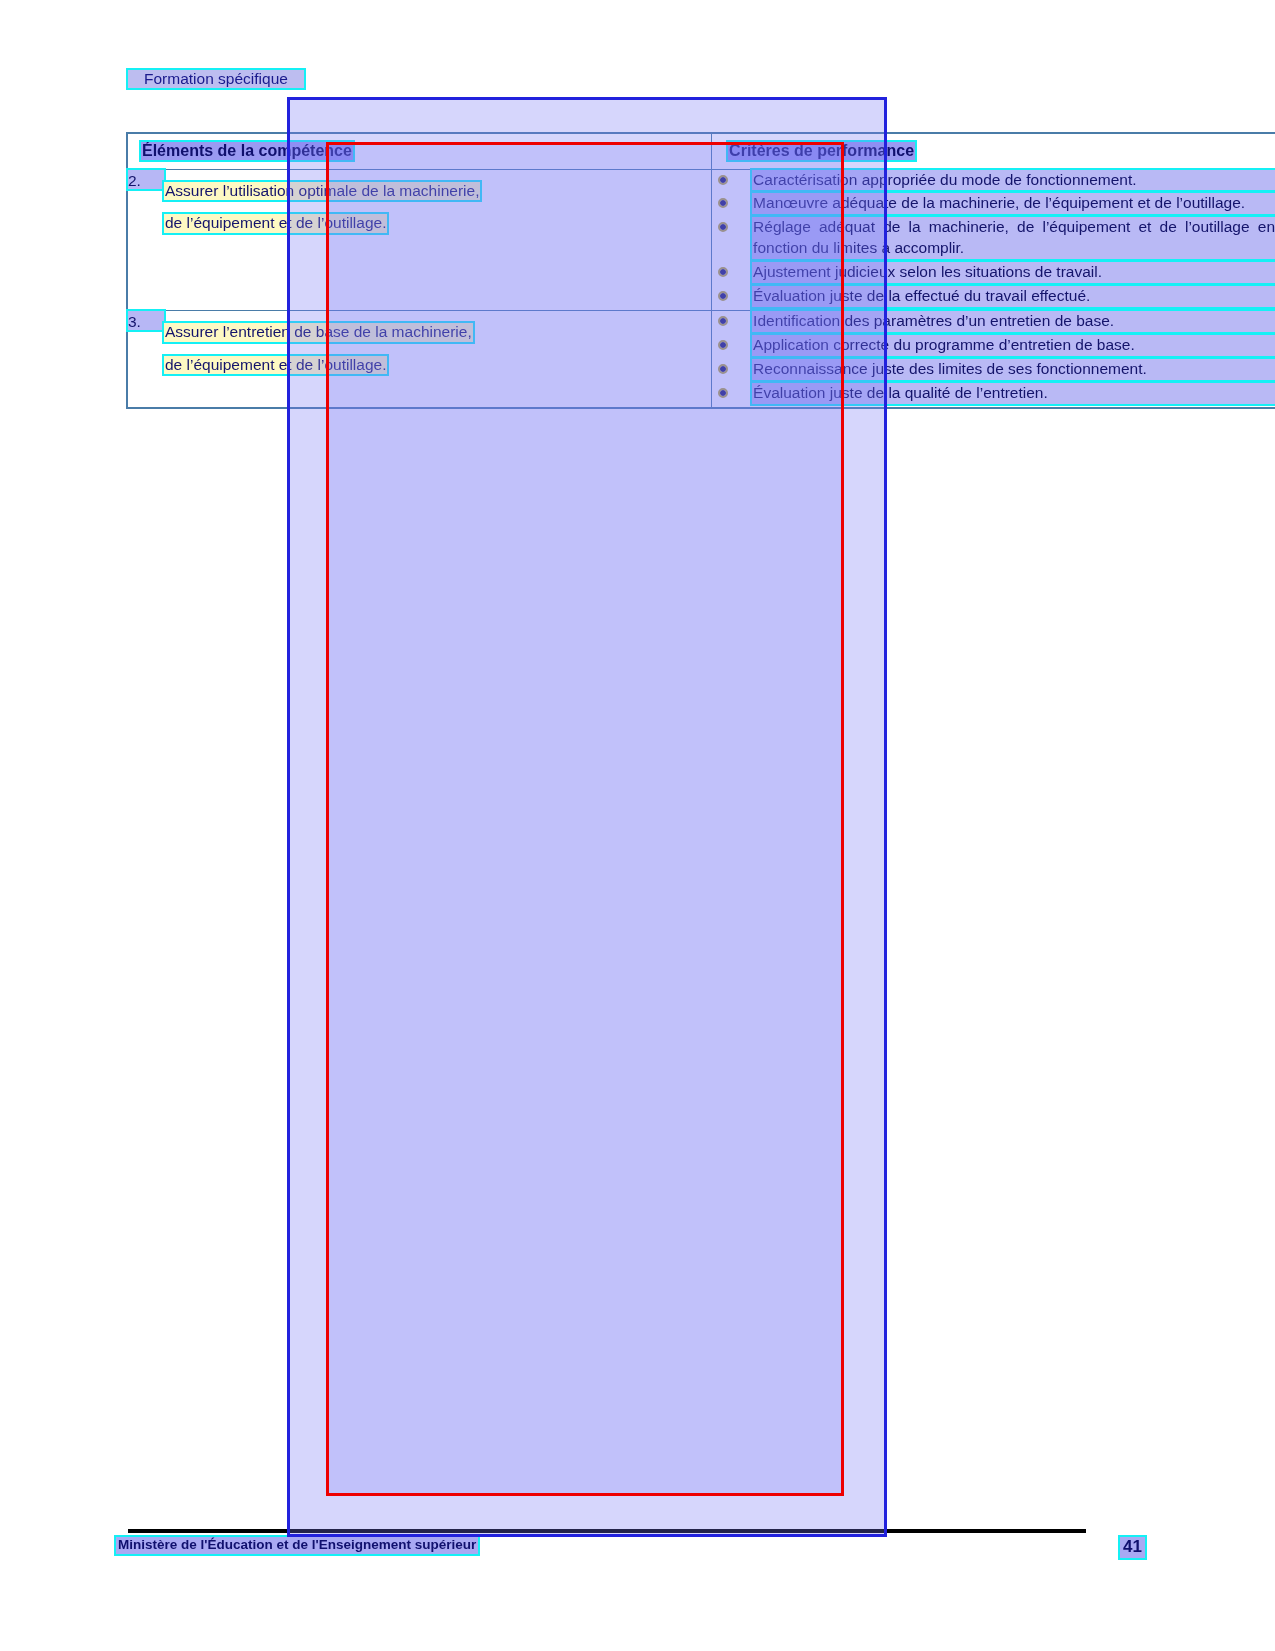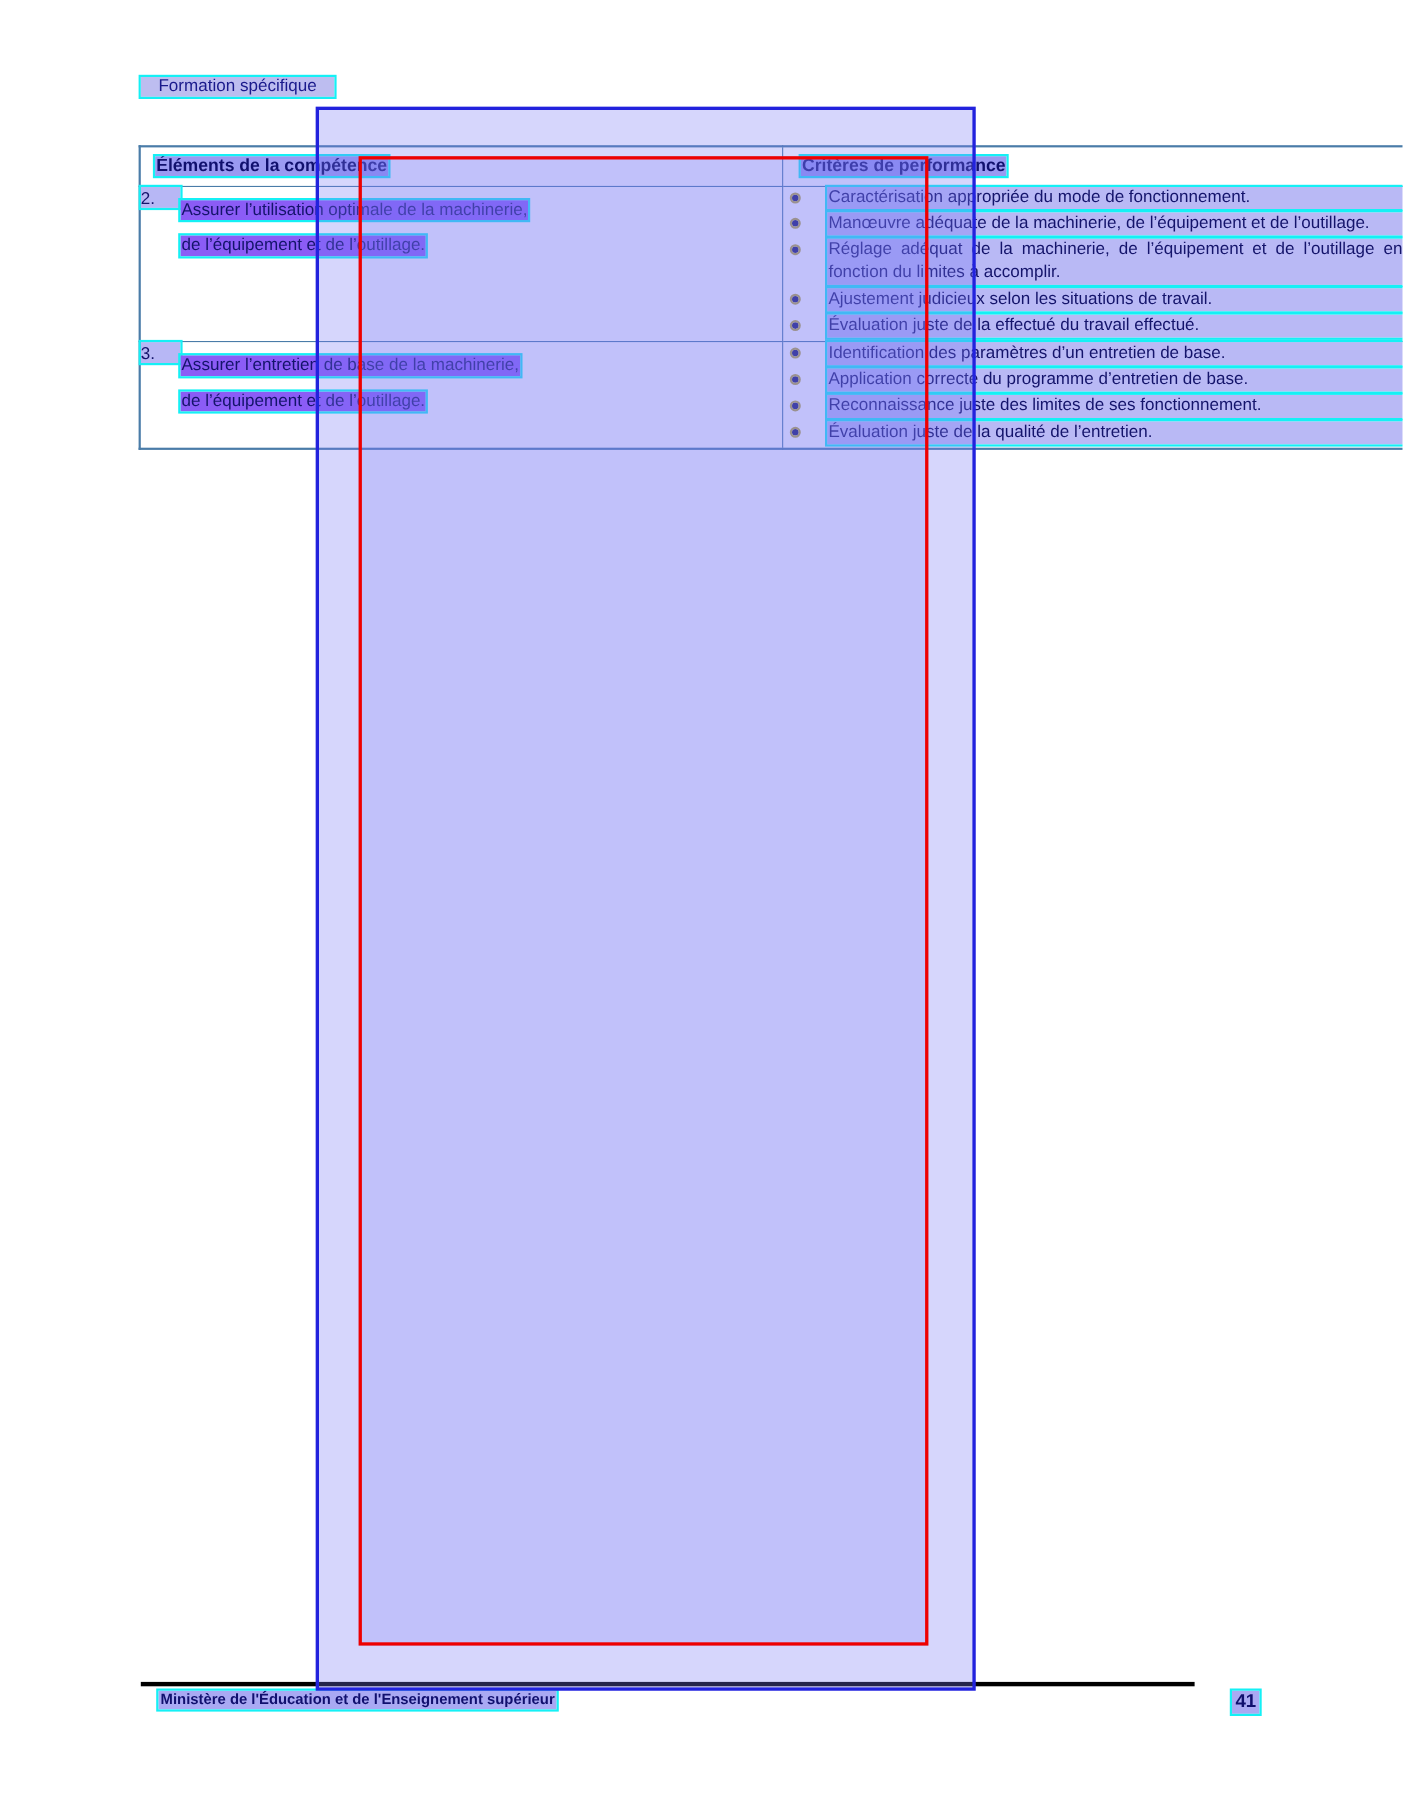--- a/index.html
+++ b/index.html
@@ -90,21 +90,21 @@
     flex: 0 0 36px;
     background: #b7b7f5;
     outline: 2px solid #15f0f5;
     height: 19px;
   }
   .elem-body {
     flex: 1;
   }
   .elem-line {
     display: inline-block;
-    background: #8b5cf6;
+    background: #fef9c3;
     outline: 2px solid #15f0f5;
     padding: 0 1px;
     margin-bottom: 2px;
     line-height: 1.2;
     margin-top: 12px;
   }
 
   
   ul.crit {
     list-style: none;
@@ -136,21 +136,21 @@
 
   
   #footer-rule {
     position: absolute;
     left: 128px; top: 1529px;
     width: 958px; height: 4px;
     background: #000000;
   }
   #footer-text {
     position: absolute;
-    left: 144px; top: 1537px;
+    left: 116px; top: 1537px;
     font-size: 13.5px;
     font-weight: bold;
     color: #10106e;
     white-space: nowrap;
     background: #a9a9f3;
     outline: 2px solid #15f0f5;
     padding: 1px 2px;
     line-height: 1.1;
   }
   #footer-page {

